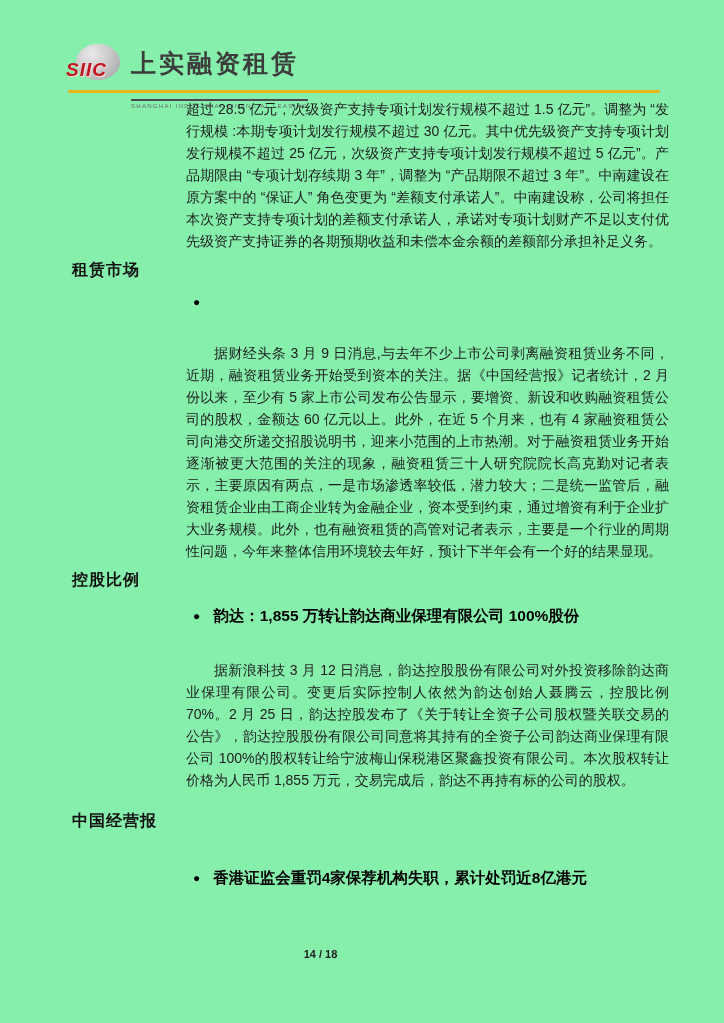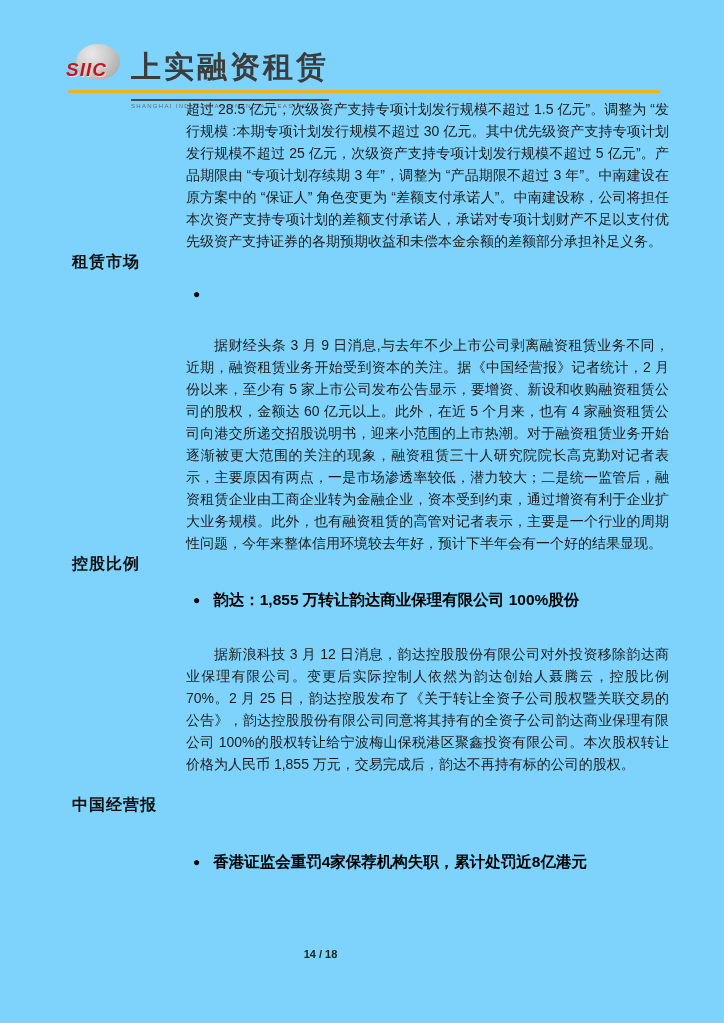--- a/index.html
+++ b/index.html
@@ -4,21 +4,21 @@
 <style>
   * { margin: 0; padding: 0; box-sizing: border-box; }
   html, body { background: #ffffff; }
   body { font-family: "Liberation Sans", sans-serif; }
 
   .page {
     position: relative;
     width: 724px;
     height: 1023px;
     margin: 0 auto;
-    background: #7dd3fc;
+    background: #86efac;
     overflow: hidden;
     color: #1a1a1a;
     text-decoration: underline;
   }
 
   
   .header { position: absolute; top: 44px; left: 72px; }
   .logo-row { display: flex; align-items: flex-start; }
   .logo-mark {
     position: relative;
@@ -33,23 +33,23 @@
   }
   .logo-siic {
     position: absolute; left: -6px; bottom: 1px;
     font-size: 19px; font-weight: bold; font-style: italic;
     letter-spacing: 1px;
     color: #c0161d;
     text-shadow: 1px 1px 0 #f6dddd;
   }
   .logo-text { margin-left: 9px; padding-top: 3px; }
   .logo-cn {
-    font-size: 30px; font-weight: bold; color: #3c3c3c;
+    font-size: 25px; font-weight: bold; color: #3c3c3c;
     letter-spacing: 3px;
-    padding-bottom: 11px;
+    padding-bottom: 19px;
     border-bottom: 2px solid #4a4a4a;
     white-space: nowrap;
   }
   .logo-en {
     margin-top: 2px;
     font-size: 6px; color: #6a6a6a;
     letter-spacing: 1.3px;
     white-space: nowrap;
   }
 
@@ -66,21 +66,21 @@
     margin-left: 178px;
     width: 483px;
     font-size: 14px;
     line-height: 22px;
     text-align: justify;
     color: #1c1c1c;
   }
   .para.indent { text-indent: 2em; }
 
   .section-title {
-    margin: 0 0 0 64px;
+    margin: 8px 0 0 64px;
     font-size: 16px;
     font-weight: bold;
     color: #111;
     letter-spacing: 1px;
   }
 
   .headline {
     margin: 15px 0 0 185px;
     width: 480px;
     display: flex;

